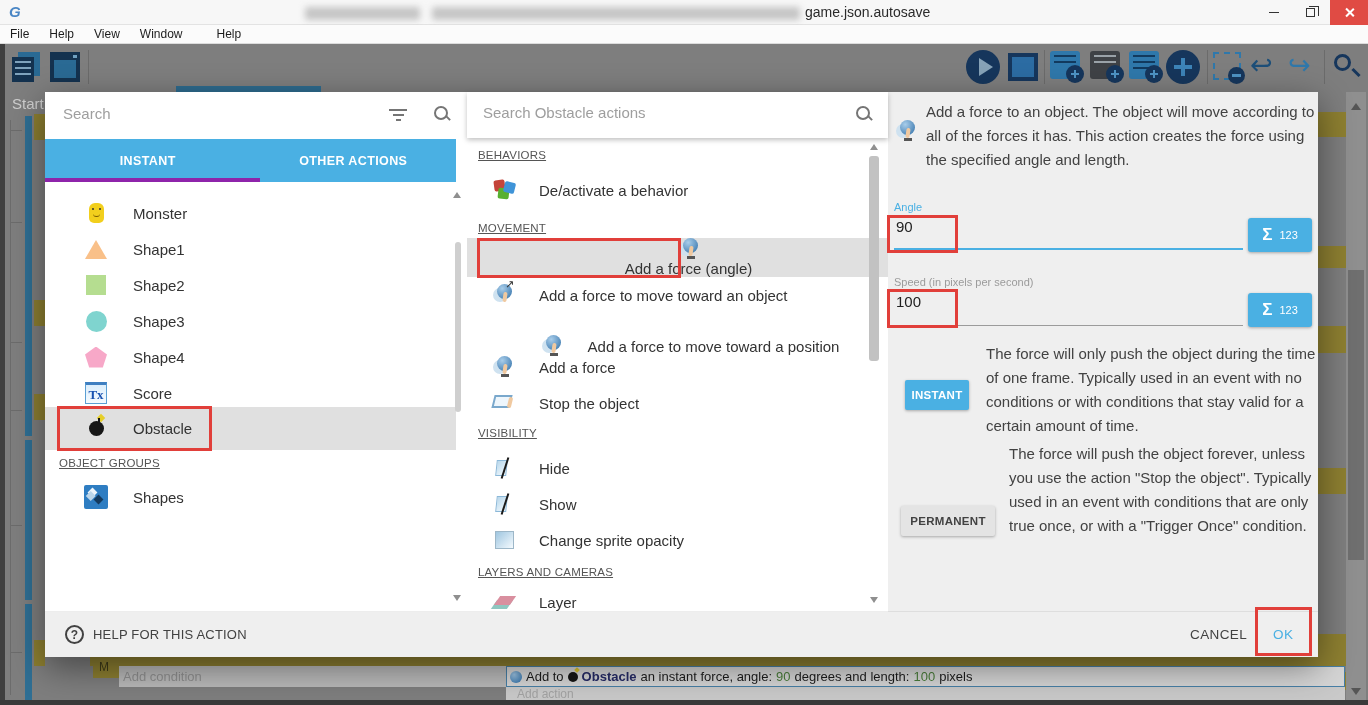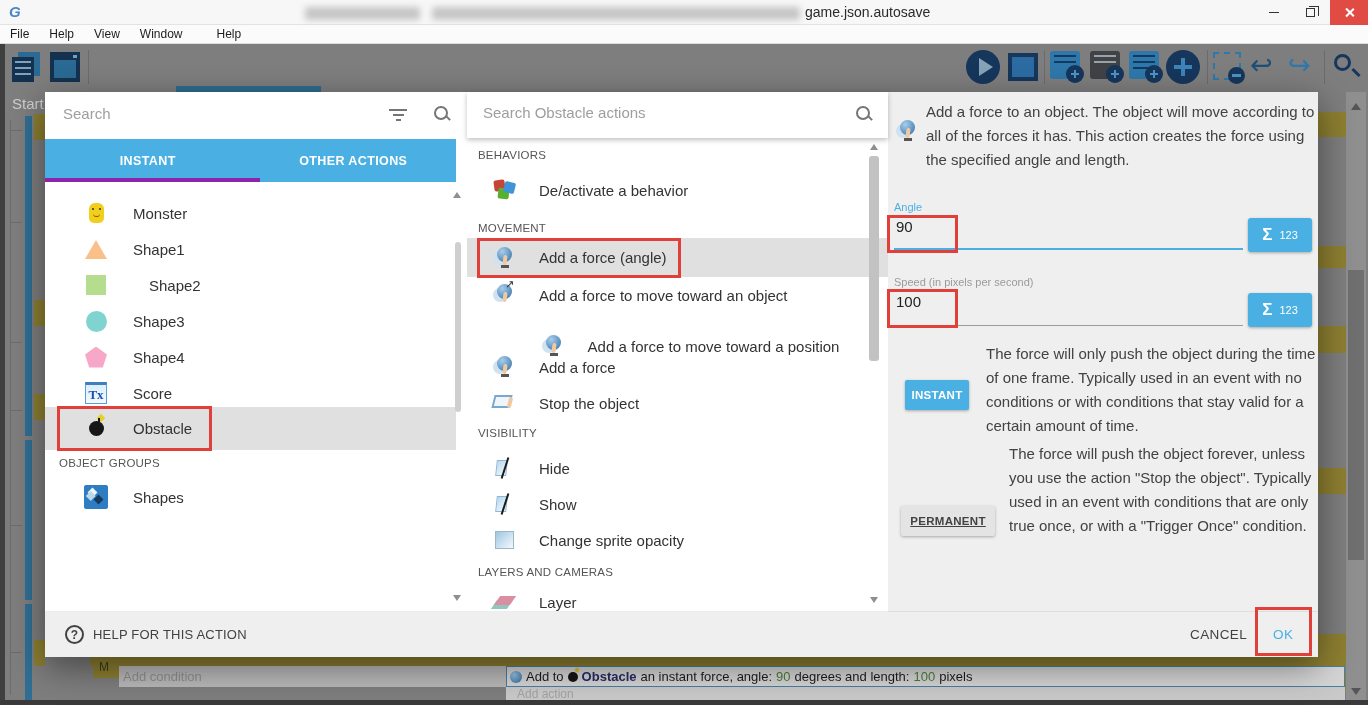--- a/index.html
+++ b/index.html
@@ -93,21 +93,21 @@
   .magicon::before { content:""; position:absolute; left:1px; top:1px; width:10px; height:10px; border:2px solid #757575; border-radius:50%; }
   .magicon::after { content:""; position:absolute; left:12px; top:12px; width:6px; height:2px; background:#757575; transform:rotate(45deg); }
   .tabbar { left:0; top:47px; width:411px; height:43px; background:#4ab0e3; display:flex; }
   .tab { flex:1; display:flex; align-items:center; justify-content:center; color:#fff; font-size:12.5px; font-weight:bold; letter-spacing:0.4px; position:relative; }
   .tabund { position:absolute; left:0; bottom:0; width:215px; height:4px; background:#8e24aa; }
 
   .objrow { left:0; width:411px; height:36px; display:flex; align-items:center; }
   .objrow .icbox, .actrow .icbox { width:26px; display:flex; justify-content:center; margin-left:38px; }
   .objrow .lbl { margin-left:24px; font-size:15px; color:#333; }
   .selrow { background:#e0e0e0; }
-  .secheader { font-size:11.5px; color:#555; letter-spacing:0.2px; }
+  .secheader { font-size:11.5px; color:#555; letter-spacing:0.2px;text-decoration:underline; }
 
   .tri-shape { width:0; height:0; border-left:11px solid transparent; border-right:11px solid transparent; border-bottom:19px solid #f9c089; }
   .sq-shape { width:20px; height:20px; background:#b5dd90; }
   .ci-shape { width:21px; height:21px; border-radius:50%; background:#7fd4cf; }
   .pe-shape { width:22px; height:21px; background:#f7a8c8; clip-path:polygon(50% 0, 100% 38%, 81% 100%, 19% 100%, 0 38%); }
   .monster { width:15px; height:20px; background:#f2cf1d; border-radius:6px 6px 5px 5px; position:relative; }
   .monster::before { content:""; position:absolute; left:3px; top:5px; width:2px; height:2px; background:#333; border-radius:50%; box-shadow:7px 0 0 #333; }
   .monster::after { content:""; position:absolute; left:4px; top:9px; width:7px; height:4px; border-bottom:1.5px solid #7a5c00; border-radius:0 0 6px 6px; }
   .txicon { width:22px; height:22px; border:1px solid #5a9fd4; background:linear-gradient(#dceefc,#f4fafe); color:#1a52b0; font-family:"Liberation Serif",serif; font-weight:bold; font-size:13px; text-align:center; line-height:20px; border-top:3px solid #3f7fc1; }
   .bomb { width:15px; height:15px; border-radius:50%; background:#171717; position:relative; }
@@ -320,21 +320,21 @@
           <span class="monster"></span>
         </span>
       <span class="lbl">Monster</span>
     </div>
     <div class="abs objrow" style="top:139px;">
       <span class="icbox">
           <span class="tri-shape"></span>
         </span>
       <span class="lbl">Shape1</span>
     </div>
-    <div class="abs objrow" style="top:175px;gap:16px;">
+    <div class="abs objrow" style="top:175px;">
       <span class="icbox">
           <span class="sq-shape"></span>
         </span>
       <span class="lbl">Shape2</span>
     </div>
     <div class="abs objrow" style="top:211px;">
       <span class="icbox">
           <span class="ci-shape"></span>
         </span>
       <span class="lbl">Shape3</span>
@@ -379,21 +379,21 @@
           <span class="behavicon">
             <i class="r"></i>
             <i class="g"></i>
             <i class="b"></i>
           </span>
         </span>
       <span class="lbl">De/activate a behavior</span>
     </div>
 
     <div class="abs secheader mheader" style="top:130px;">MOVEMENT</div>
-    <div class="abs actrow selrow" style="top:146px;height:39px;">
+    <div class="abs actrow selrow" style="top:146px;height:39px;flex-direction:column;">
       <span class="icbox">
           <span class="forceicon">
             <span class="halo"></span>
             <span class="ball"></span>
             <span class="finger"></span>
             <span class="base"></span>
           </span>
         </span>
       <span class="lbl">Add a force (angle)</span>
     </div>
@@ -497,21 +497,21 @@
       <input class="abs fieldinput" style="left: 8px; top: 201px;" readonly="" value="100">
       <div class="abs underline" style="left:6px;top:233px;width:349px;height:1px;background:#9b9b9b;"></div>
       <div class="abs sigbtn" style="left:360px;top:201px;">
         <span class="sig">Σ</span>
         <span class="num">123</span>
       </div>
 
       <div class="abs flatbtn" style="left:17px;top:288px;width:64px;height:30px;background:#4ab0e3;color:#fff;">INSTANT</div>
       <div class="abs bodytext" style="left:98px;top:250px;width:332px;">The force will only push the object during the time of one frame. Typically used in an event with no conditions or with conditions that stay valid for a certain amount of time.</div>
 
-      <div class="abs flatbtn" style="left:13px;top:414px;width:94px;height:30px;background:#e4e4e4;color:#424242;text-decoration:underline;">PERMANENT</div>
+      <div class="abs flatbtn" style="left:13px;top:414px;width:94px;height:30px;background:#e4e4e4;color:#424242;">PERMANENT</div>
       <div class="abs bodytext" style="left:121px;top:350px;width:310px;">The force will push the object forever, unless you use the action "Stop the object". Typically used in an event with conditions that are only true once, or with a "Trigger Once" condition.</div>
     </div>
 
     <div class="abs dfooter">
       <span class="helpq">?</span>
       <span class="helplbl">HELP FOR THIS ACTION</span>
       <span class="abs footbtn" style="left:1145px;top:15px;color:#424242;">CANCEL</span>
       <span class="abs footbtn" style="left:1228px;top:15px;color:#4ab0e3;">OK</span>
     </div>
   </div>

